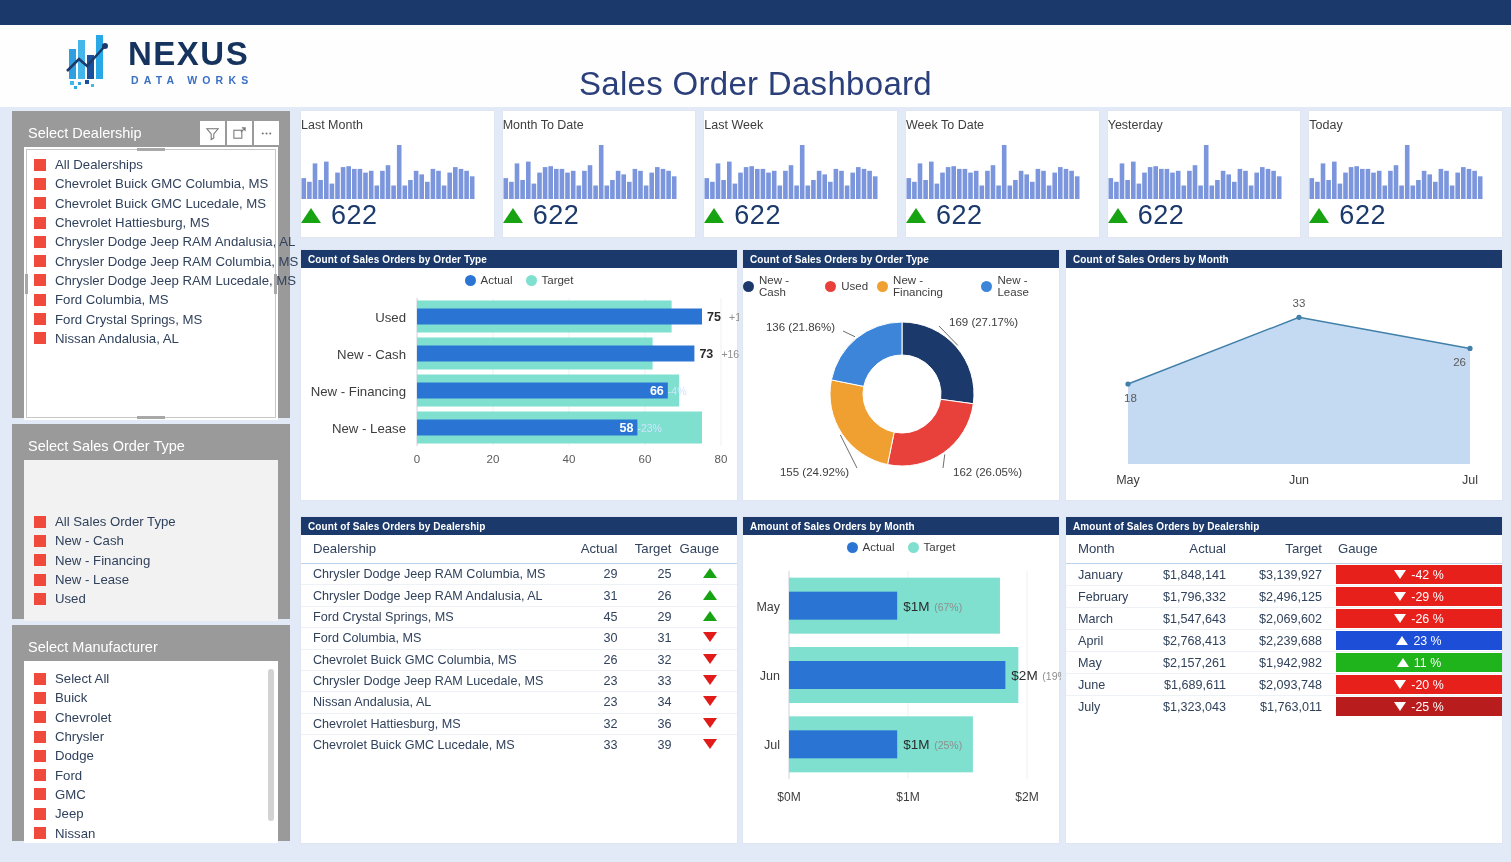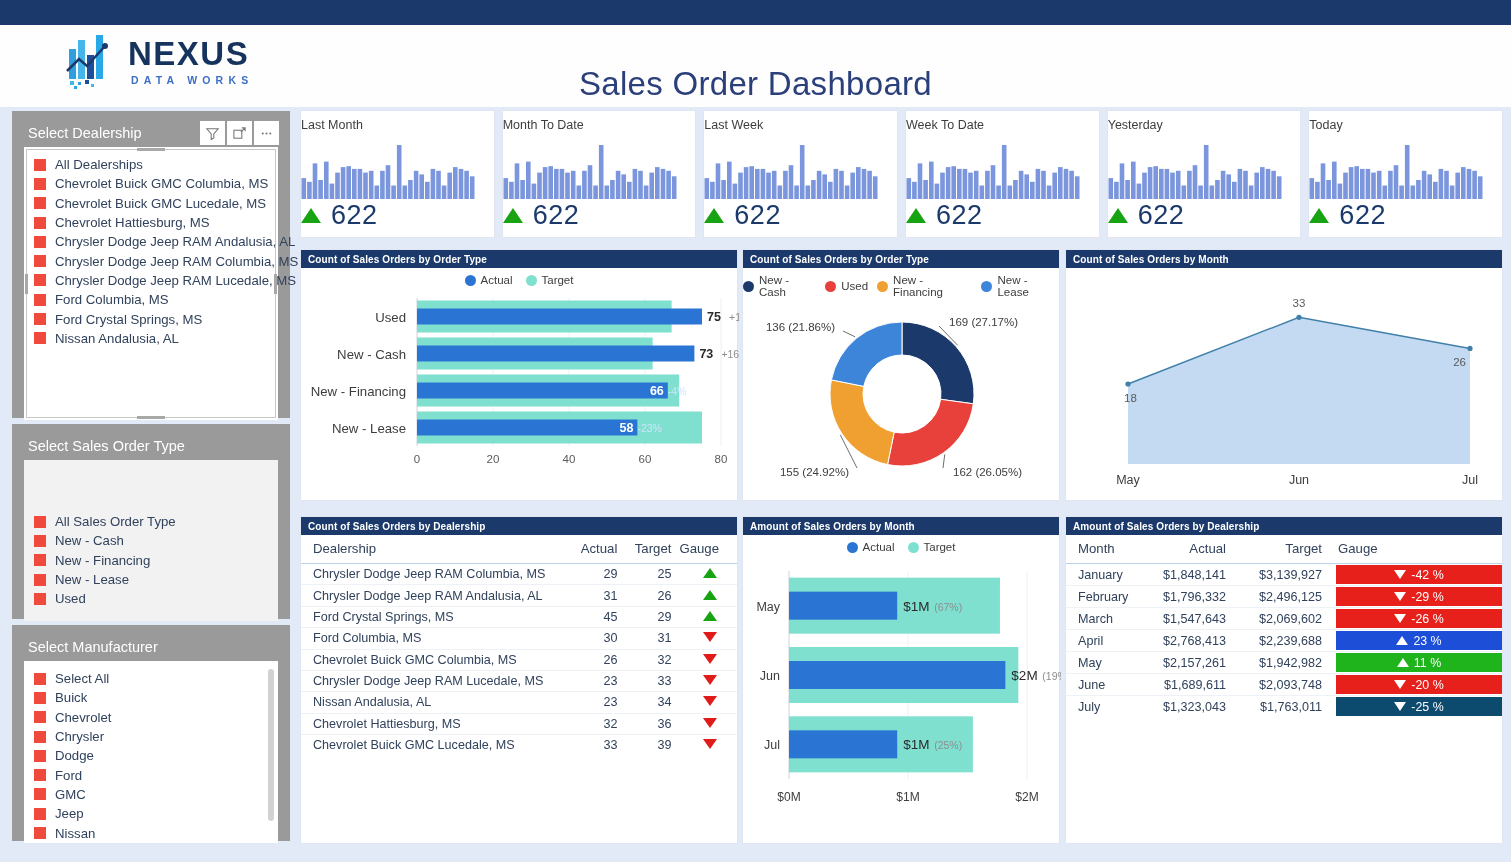--- a/index.html
+++ b/index.html
@@ -821,21 +821,21 @@
                   <span class="tri-w-dn"></span>
                   <span>-20 %</span>
                 </div>
               </td>
             </tr>
             <tr>
               <td class="l">July</td>
               <td>$1,323,043</td>
               <td>$1,763,011</td>
               <td class="gauge-cell" style="padding-left:10px !important;">
-                <div class="gauge-pill" style="background:#0c4a6e">
+                <div class="gauge-pill" style="background:#b91c1c">
                   <span class="tri-w-dn"></span>
                   <span>-25 %</span>
                 </div>
               </td>
             </tr>
           </tbody>
       </table>
     </div>
   </div>
 

